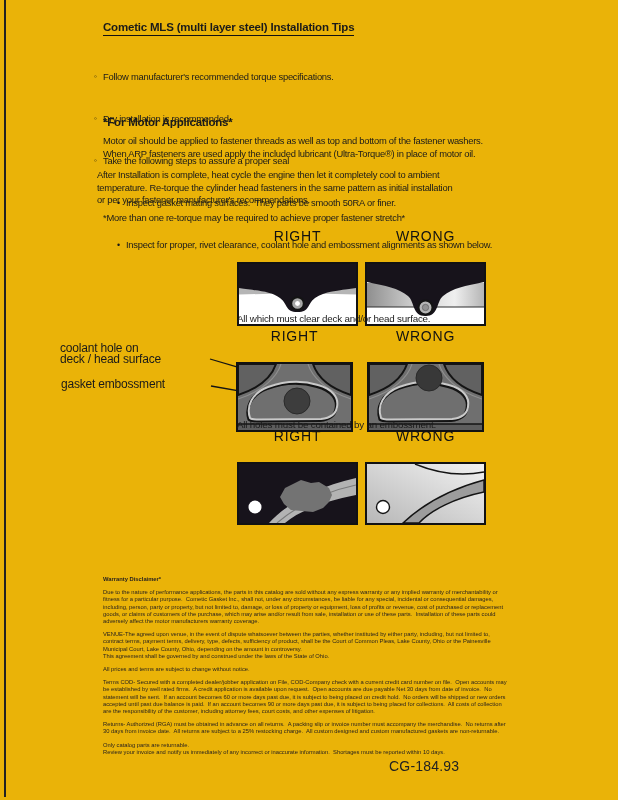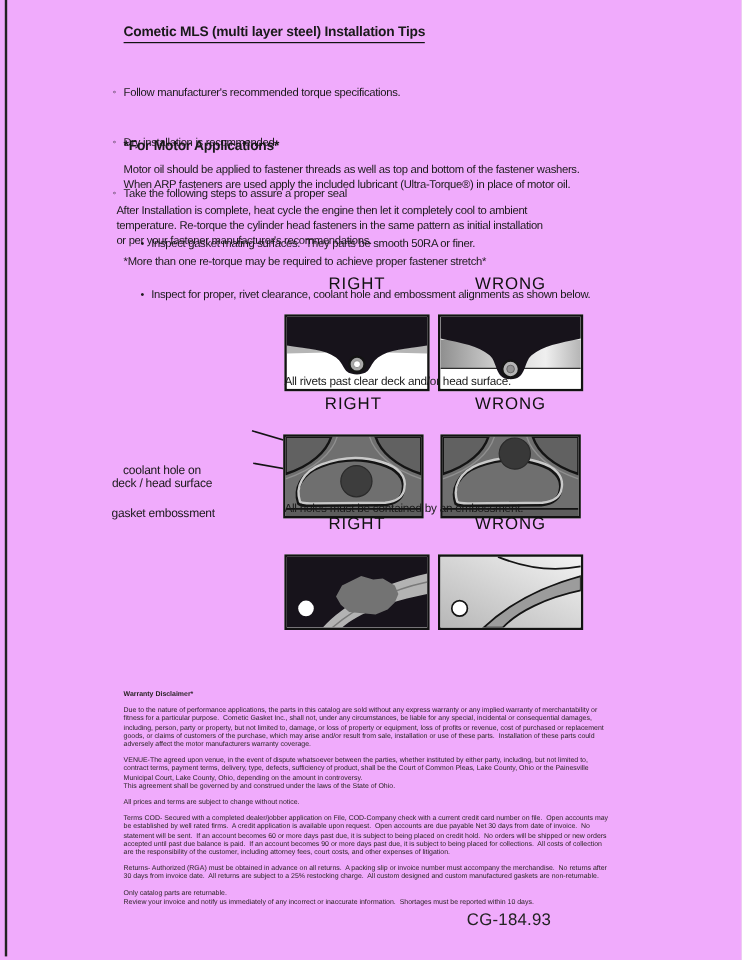--- a/index.html
+++ b/index.html
@@ -1,19 +1,19 @@
 <!DOCTYPE html>
 <html><head>
 <meta charset="utf-8">
 <style>
   html,body{margin:0;padding:0;background:#e8e8e8;}
   .page{
     position:relative;
     width:618px;height:800px;
-    background:#f0abfc;
+    background:#eab308;
     font-family:"Liberation Sans", sans-serif;
     color:#1a1a1a;
     overflow:hidden;
   }
   .scan-line{position:absolute;left:4px;top:0;width:2px;height:797px;background:#222;}
   .abs{position:absolute;}
   .title{
     left:103px;top:21px;
     font-size:11.5px;font-weight:bold;letter-spacing:-0.2px;
     border-bottom:1.6px solid #111;padding-bottom:2px;
@@ -33,21 +33,21 @@
   .fig{display:flex;flex-direction:column;align-items:center;gap:16px;}
   .fig-label{font-size:14px;letter-spacing:0.8px;line-height:15px;margin-bottom:2px;color:#111;}
   .diag{border:2px solid #121212;display:block;background:#fff;}
   .row1{left:237px;top:229px;gap:7px;}
   .row2{left:236px;top:329px;gap:14px;}
   .row3{left:237px;top:429px;gap:7px;}
   .caption{font-size:9.8px;letter-spacing:-0.2px;line-height:12px;white-space:pre;}
   .cap1{left:237px;top:313px;}
   .cap2{left:237px;top:419px;}
   .cap3{left:237px;top:512px;}
-  .callout{font-size:10px;letter-spacing:-0.2px;line-height:11px;white-space:pre;text-align:center;width:150px;margin-top:44px;}
+  .callout{font-size:12px;letter-spacing:-0.2px;line-height:11px;white-space:pre;text-align:left;width:150px;}
   .co1{left:60px;top:343px;}
   .co2{left:61px;top:379px;}
   .callout-lines{left:110px;top:341px;}
   .warranty{left:103px;top:576px;width:430px;font-size:5.8px;line-height:7.2px;color:#241f1f;}
   .warranty .w-h{font-weight:bold;margin:0 0 6px 0;white-space:pre;}
   .warranty p{margin:0 0 6px 0;white-space:pre;}
   .footer-code{left:389px;top:758px;font-size:14px;letter-spacing:0.2px;color:#222;white-space:pre;}
 </style>
 </head>
 <body>
@@ -113,21 +113,21 @@
         </defs>
         <rect x="0" y="0" width="117" height="60" fill="#ffffff"></rect>
         <rect x="0" y="19" width="117" height="24" fill="url(#deckGrad)"></rect>
         <line x1="0" y1="43" x2="117" y2="43" stroke="#2e2e2e" stroke-width="1.2"></line>
         <path d="M0,0 H117 V18 C98,22 86,24 76,32 C69,38 72,52 58.5,52 C45,52 48,38 41,32 C31,24 19,22 0,18 Z" fill="#17131b"></path>
         <circle cx="58.5" cy="43.5" r="7" fill="#b5b5b5" stroke="#141414" stroke-width="2"></circle>
         <circle cx="58.5" cy="43.5" r="3.2" fill="#929292" stroke="#555" stroke-width="0.6"></circle>
       </svg>
     </div>
   </div>
-  <div class="abs caption cap1">All rivets past clear deck and/or head surface.</div>
+  <div class="abs caption cap1">All which must clear deck and/or head surface.</div>
 
   <div class="abs callout co1">coolant hole on
 deck / head surface</div>
   <div class="abs callout co2">gasket embossment</div>
   <svg class="abs callout-lines" width="192" height="62" viewBox="0 0 192 62">
     <line x1="100" y1="18" x2="185" y2="43" stroke="#141414" stroke-width="1.3"></line>
     <line x1="101" y1="45" x2="152" y2="54" stroke="#141414" stroke-width="1.3"></line>
   </svg>
 
   <div class="abs diag-row row2">

